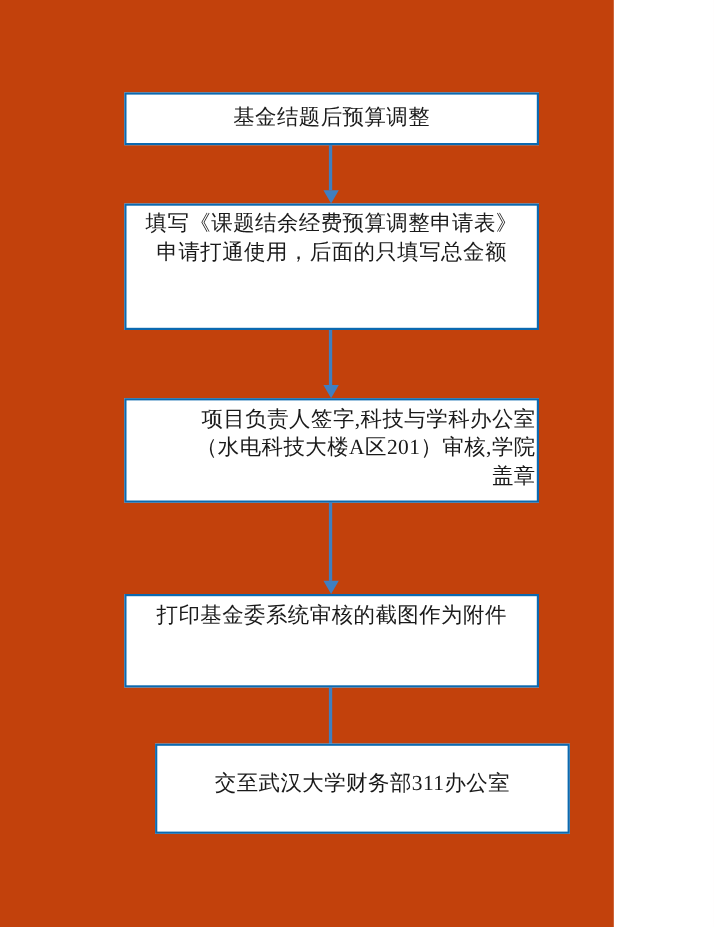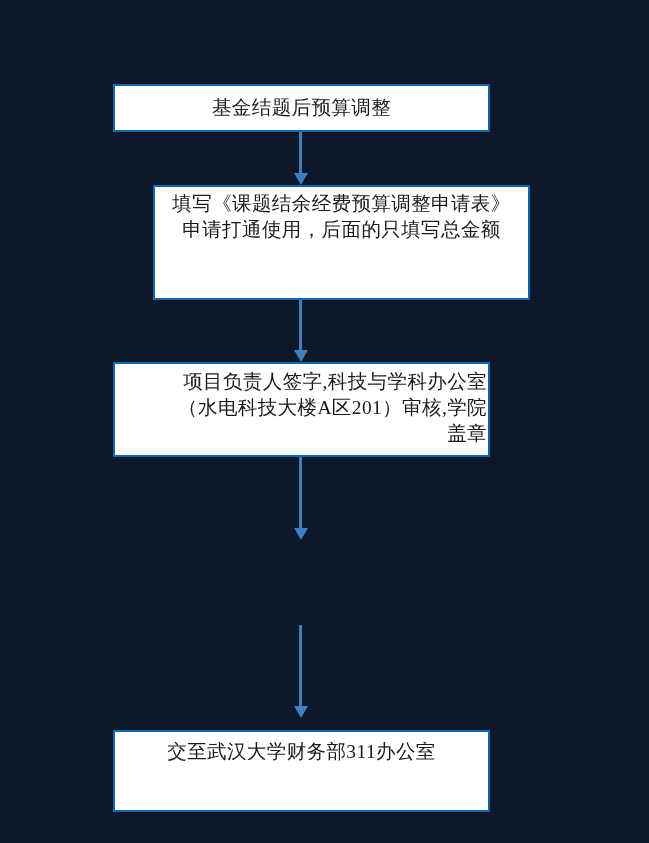--- a/index.html
+++ b/index.html
@@ -5,23 +5,23 @@
   html, body {
     margin: 0;
     padding: 0;
     background: #ffffff;
   }
   body {
     font-family: "Liberation Serif", "DejaVu Serif", serif;
   }
   #canvas {
     position: relative;
-    width: 649px;
+    width: 558px;
     height: 843px;
-    background: #0f172a;
+    background: #c2410c;
     overflow: hidden;
   }
   .node {
     position: absolute;
     left: 113px;
     width: 377px;
     box-sizing: border-box;
     border: 2px solid #0b69b0;
     background: #ffffff;
   }
@@ -42,21 +42,20 @@
     align-items: center;
     justify-content: center;
   }
   .node.n1 .node-text { text-align: center; }
 
   
   .node.n2 {
     top: 185px;
     height: 115px;
     padding-top: 4px;
-    margin-left: 40px;
   }
   .node.n2 .node-text { text-align: center; }
 
   
   .node.n3 {
     top: 362px;
     height: 95px;
     padding-top: 5px;
   }
   .node.n3 .node-text { text-align: right; }
@@ -64,23 +63,24 @@
   
   .node.n4 {
     top: 540px;
     height: 85px;
     padding-top: 5px;
   }
   .node.n4 .node-text { text-align: center; }
 
   
   .node.n5 {
-    top: 730px;
+    top: 676px;
     height: 82px;
-    padding-top: 7px;
+    padding-top: 22px;
+    margin-left: 28px;
   }
   .node.n5 .node-text { text-align: center; }
 
   
   .connector {
     position: absolute;
     left: 0;
     width: 649px;
     pointer-events: none;
   }
@@ -128,20 +128,23 @@
     <div class="node-text">项目负责人签字,科技与学科办公室
 （水电科技大楼A区201）审核,学院
 盖章</div>
   </div>
 
   <div class="connector" style="top:457px; height:83px;">
     <div class="shaft" style="top:0px; height:71px;"></div>
     <div class="head" style="top:71px;"></div>
   </div>
 
+  <div class="node n4">
+    <div class="node-text">打印基金委系统审核的截图作为附件</div>
+  </div>
 
   <div class="connector" style="top:625px; height:93px;">
     <div class="shaft" style="top:0px; height:81px;"></div>
     <div class="head" style="top:81px;"></div>
   </div>
 
   <div class="node n5">
     <div class="node-text">交至武汉大学财务部311办公室</div>
   </div>
 

